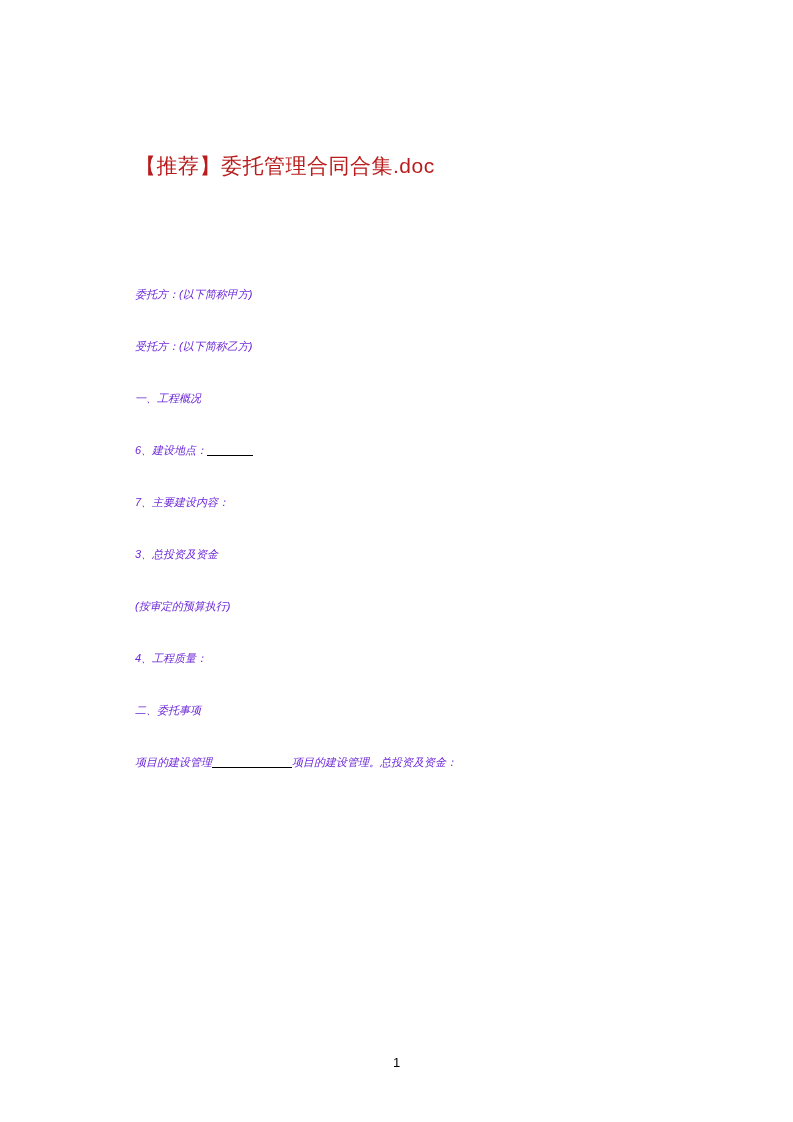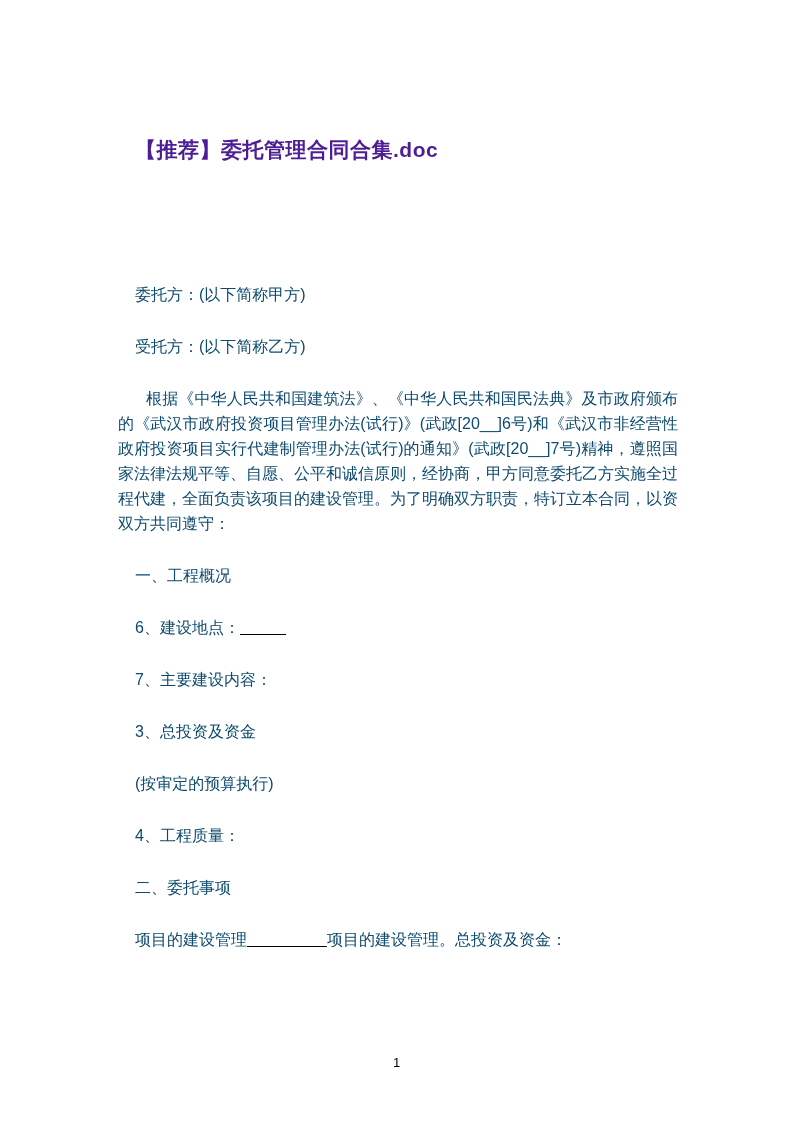--- a/index.html
+++ b/index.html
@@ -19,42 +19,43 @@
     position: absolute;
     top: 0;
     left: 0;
     width: 793px;
     height: 1122px;
     box-sizing: border-box;
     padding: 0;
   }
   .doc-title {
     position: absolute;
-    top: 136px;
+    top: 152px;
     left: 135px;
     width: 530px;
     font-size: 21px;
-    font-weight: bold;
+    font-weight: normal;
     letter-spacing: 0.5px;
     line-height: 28px;
-    color: #4c1d95;
+    color: #b91c1c;
   }
   .body-block {
     position: absolute;
     top: 282px;
     left: 118px;
     width: 560px;
   }
   p.para {
     margin: 0 0 27px 0;
-    font-size: 16px;
+    font-size: 11px;
     line-height: 25px;
-    color: #0c4a6e;
+    color: #6d28d9;
     text-align: justify;
     text-justify: inter-ideograph;
+    font-style: italic;
   }
   p.indent {
     text-indent: 28px;
   }
   p.small-indent {
     padding-left: 17px;
   }
   p.heading {
     padding-left: 17px;
     font-weight: normal;
@@ -85,21 +86,20 @@
 <div class="page">
 
   <div class="doc-title">【推荐】委托管理合同合集.doc</div>
 
   <div class="body-block">
 
     <p class="para small-indent">委托方：(以下简称甲方)</p>
 
     <p class="para small-indent">受托方：(以下简称乙方)</p>
 
-    <p class="para indent">根据《中华人民共和国建筑法》、《中华人民共和国民法典》及市政府颁布的《武汉市政府投资项目管理办法(试行)》(武政[20__]6号)和《武汉市非经营性政府投资项目实行代建制管理办法(试行)的通知》(武政[20__]7号)精神，遵照国家法律法规平等、自愿、公平和诚信原则，经协商，甲方同意委托乙方实施全过程代建，全面负责该项目的建设管理。为了明确双方职责，特订立本合同，以资双方共同遵守：</p>
 
     <p class="para heading">一、工程概况</p>
 
     <p class="para small-indent"><span>6、建设地点：</span><span class="blank-line"></span></p>
 
     <p class="para small-indent">7、主要建设内容：</p>
 
     <p class="para small-indent">3、总投资及资金</p>
 
     <p class="para small-indent">(按审定的预算执行)</p>

